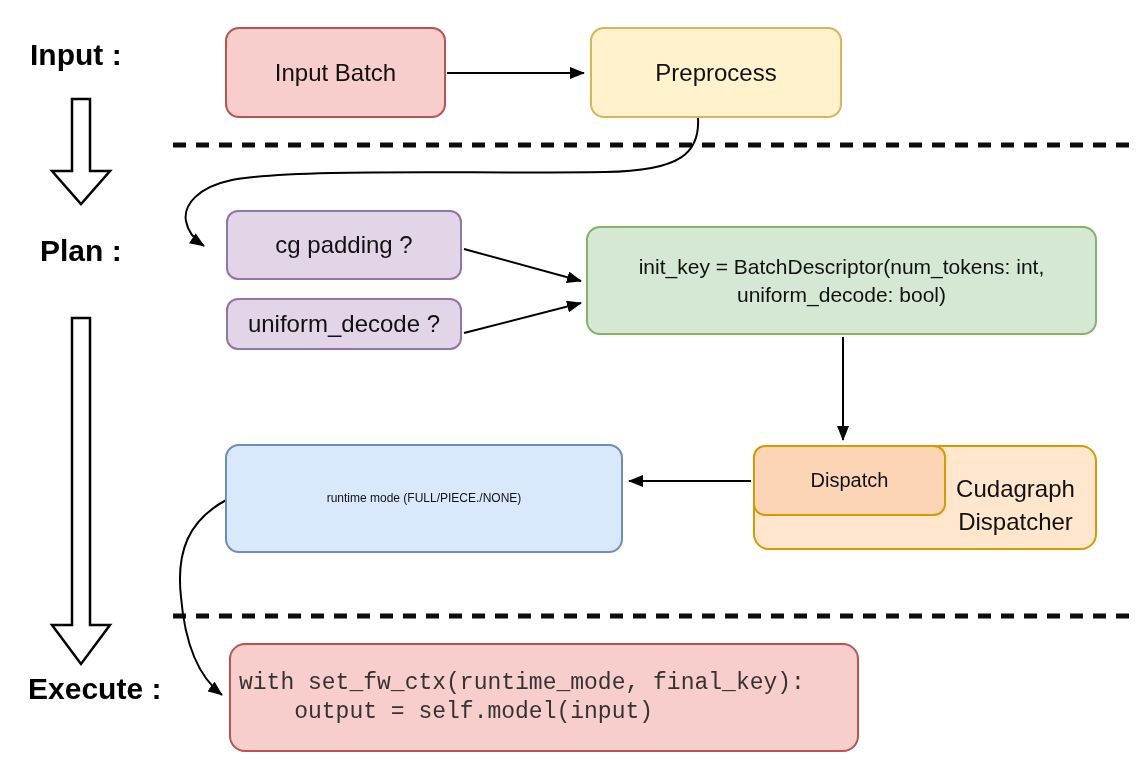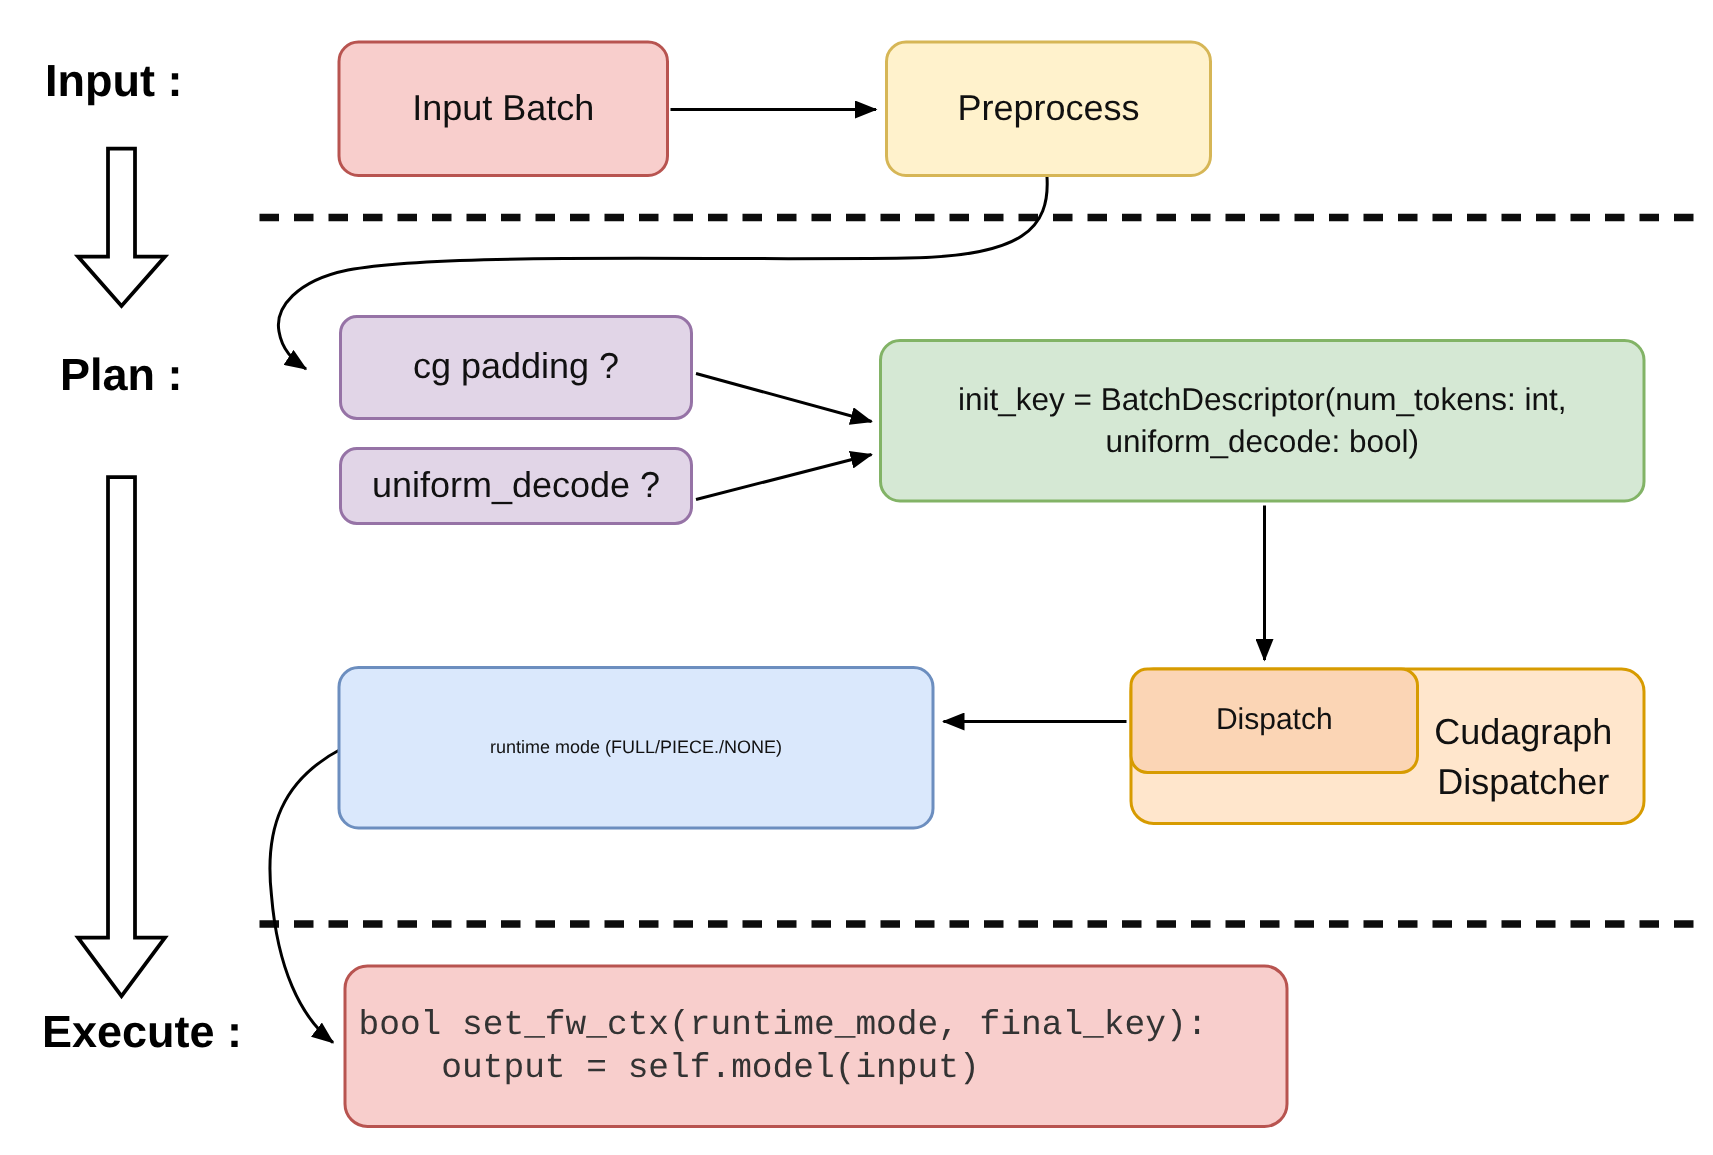--- a/index.html
+++ b/index.html
@@ -91,21 +91,21 @@
   </svg>
 
   <div class="stage-label" style="left:30px; top:38px;">Input :</div>
   <div class="stage-label" style="left:40px; top:234px;">Plan :</div>
   <div class="stage-label" style="left:28px; top:672px;">Execute :</div>
 
   <div class="node" style="left: 225px; top: 27px; width: 221px; height: 91px; font-size: 24px; background-color: rgb(248, 206, 204); border-color: rgb(184, 84, 80);">
     <span class="line">Input Batch</span>
   </div>
 
-  <div class="node" style="left: 590px; top: 27px; width: 218px; height: 91px; font-size: 24px; background-color: rgb(255, 242, 204); border-color: rgb(214, 182, 86);">
+  <div class="node" style="left: 590px; top: 27px; width: 252px; height: 91px; font-size: 24px; background-color: rgb(255, 242, 204); border-color: rgb(214, 182, 86);">
     <span class="line">Preprocess</span>
   </div>
 
   <div class="node" style="left: 226px; top: 210px; width: 236px; height: 70px; font-size: 24px; border-radius: 12px; background-color: rgb(225, 213, 231); border-color: rgb(150, 115, 166);">
     <span class="line">cg padding ?</span>
   </div>
 
   <div class="node" style="left: 226px; top: 298px; width: 236px; height: 52px; font-size: 24px; border-radius: 12px; background-color: rgb(225, 213, 231); border-color: rgb(150, 115, 166);">
     <span class="line">uniform_decode ?</span>
   </div>
@@ -123,17 +123,17 @@
   </div>
   <div class="node" style="left: 753px; top: 445px; width: 193px; height: 71px; font-size: 20px; border-radius: 12px; background-color: rgb(251, 213, 181); border-color: rgb(215, 155, 0);">
     <span class="line">Dispatch</span>
   </div>
 
   <div class="node" style="left: 225px; top: 444px; width: 398px; height: 109px; font-size: 12px; background-color: rgb(218, 232, 252); border-color: rgb(108, 142, 191);">
     <span class="line">runtime mode (FULL/PIECE./NONE)</span>
   </div>
 
   <div class="node code-node" style="left: 229px; top: 643px; width: 630px; height: 109px; background-color: rgb(248, 206, 204); border-color: rgb(184, 84, 80);">
-    <span class="line">bool set_fw_ctx(runtime_mode, final_key):</span>
+    <span class="line">with set_fw_ctx(runtime_mode, final_key):</span>
     <span class="line">    output = self.model(input)</span>
   </div>
 
 </div>
 
 </body></html>

